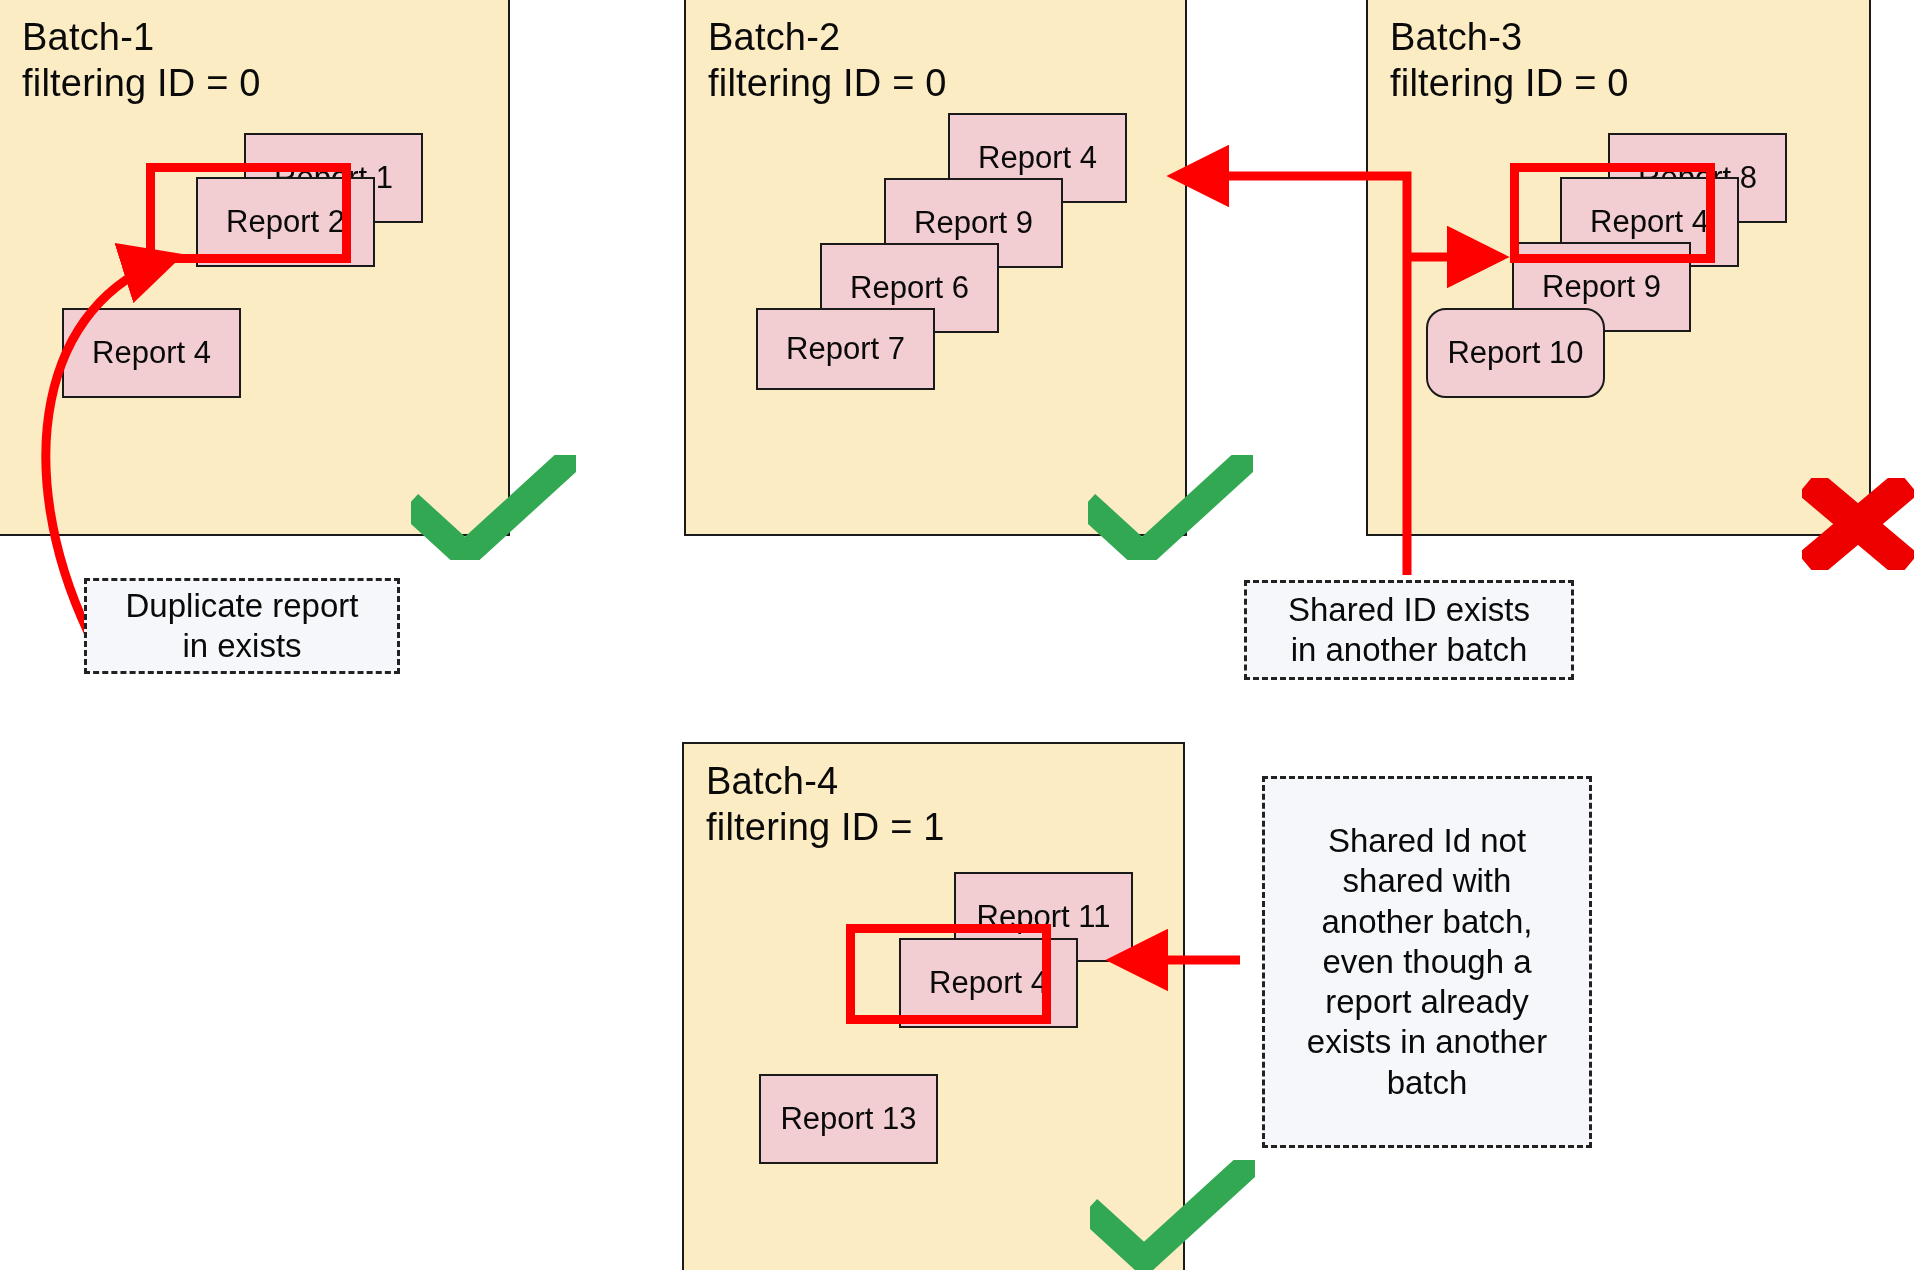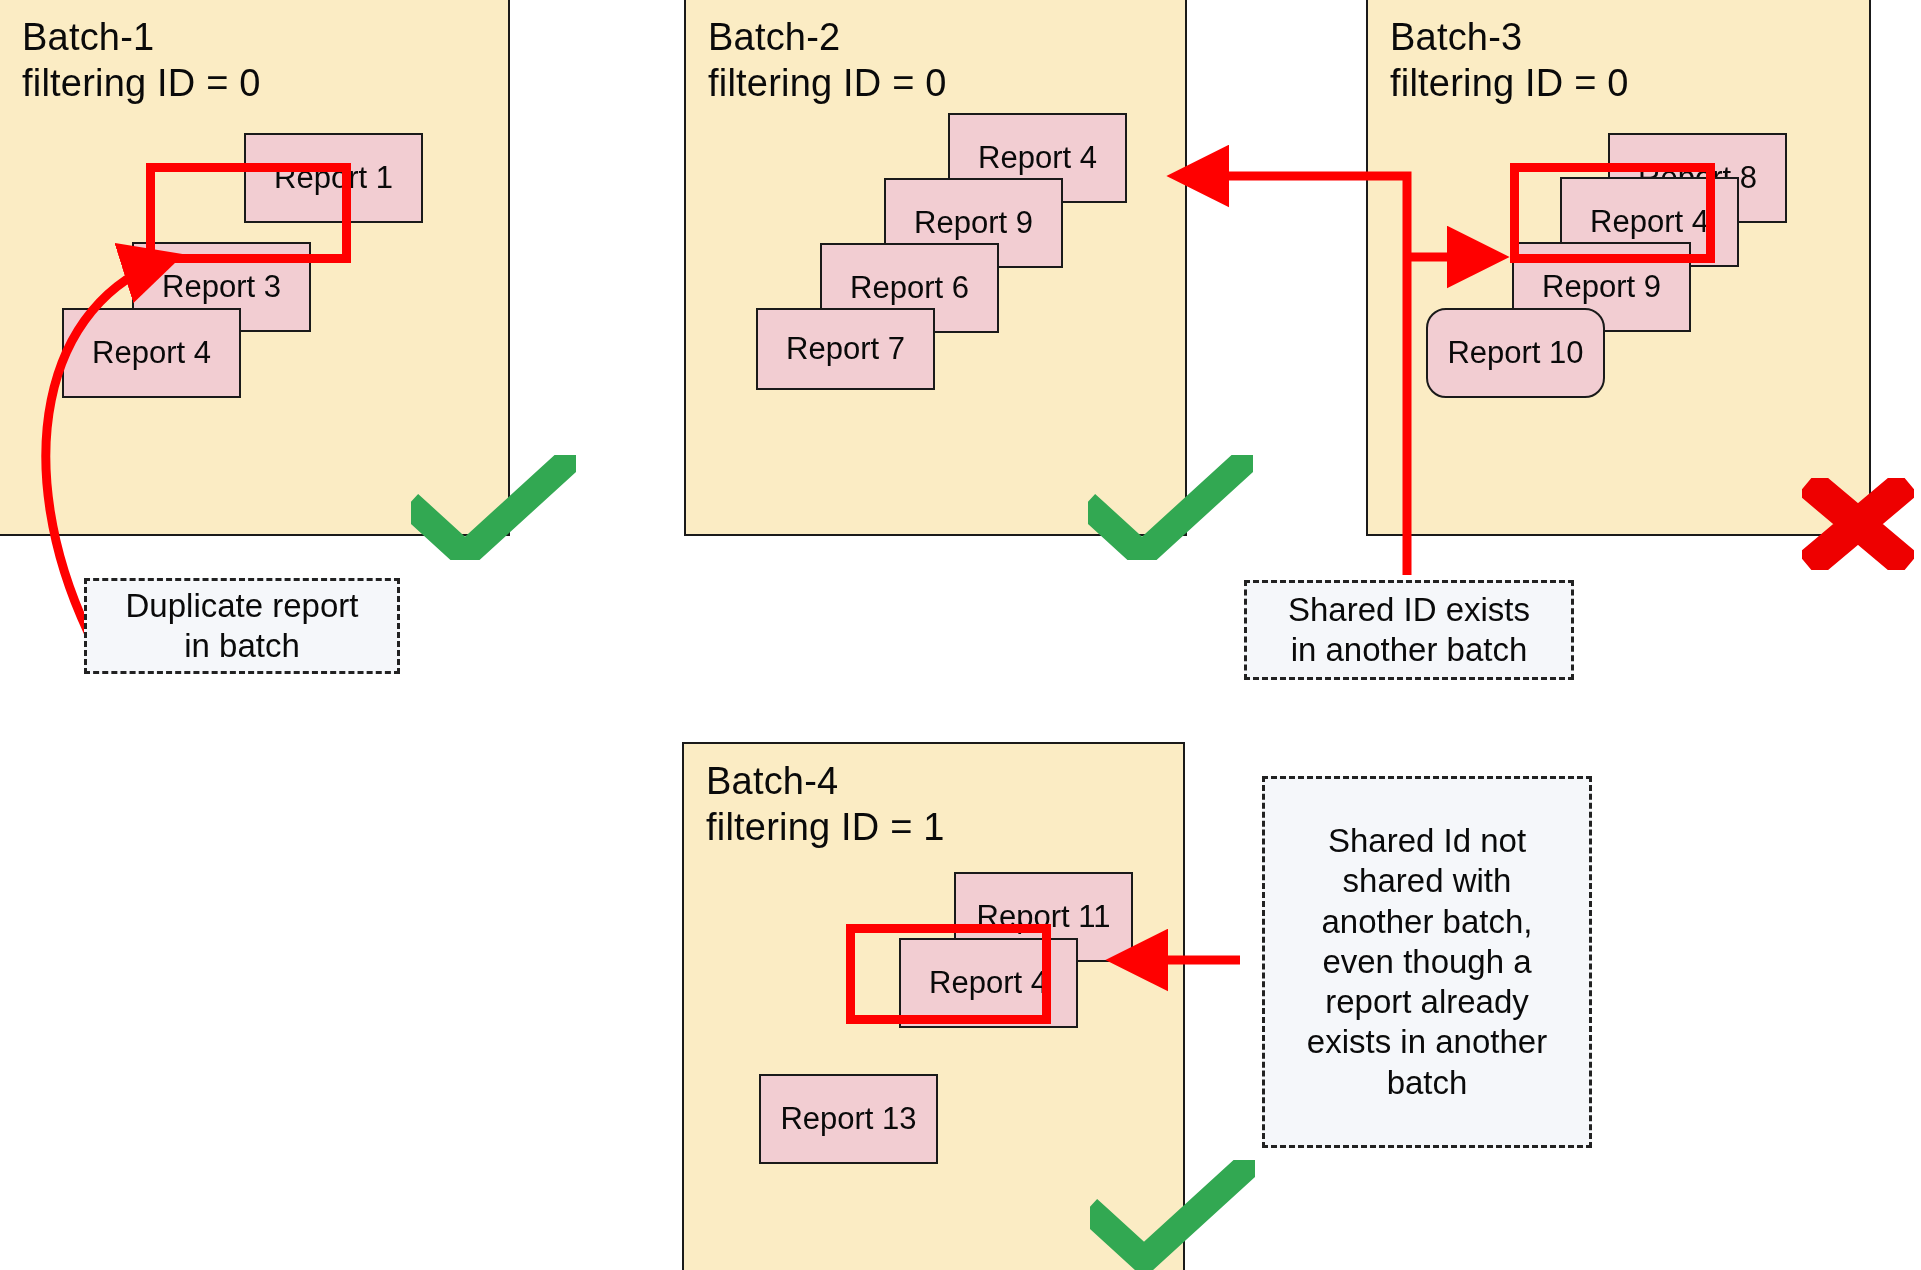--- a/index.html
+++ b/index.html
@@ -69,21 +69,21 @@
 </head>
 <body>
 
 <div id="stage">
 
   <div class="batch" id="b1" style="left:-2px;top:-2px;width:512px;height:538px;">
     <div class="batch-label">Batch-1
 filtering ID = 0</div>
 
     <div class="report" style="left:244px;top:133px;width:179px;height:90px;">Report 1</div>
-    <div class="report" style="left:132px;top:242px;width:179px;height:90px;">Report 3</div>
+    <div class="report" style="left:196px;top:177px;width:179px;height:90px;">Report 2</div>
     <div class="report" style="left:62px;top:308px;width:179px;height:90px;">Report 4</div>
 
     <div class="highlight" style="left:146px;top:163px;width:205px;height:100px;"></div>
   </div>
 
   <div class="batch" id="b2" style="left:684px;top:-2px;width:503px;height:538px;">
     <div class="batch-label">Batch-2
 filtering ID = 0</div>
 
     <div class="report" style="left:262px;top:113px;width:179px;height:90px;">Report 4</div>
@@ -140,21 +140,21 @@
 
   <svg class="cross-mark" style="left:1802px;top:478px;width:112px;height:92px;" viewBox="0 0 112 92">
     <path d="M6 4 L106 88 M106 4 L6 88" stroke="#ee0000" stroke-width="32" fill="none" stroke-linecap="butt"></path>
   </svg>
 
   <svg class="tick-mark" style="left:1090px;top:1160px;width:165px;height:110px;" viewBox="0 0 165 110">
     <path d="M8 58 L54 100 L157 6" stroke="#32a852" stroke-width="27" fill="none" stroke-linecap="square" stroke-linejoin="miter"></path>
   </svg>
 
   <div class="callout" style="left:84px;top:578px;width:316px;height:96px;">Duplicate report
-in batch</div>
+in exists</div>
 
   <div class="callout" style="left:1244px;top:580px;width:330px;height:100px;">Shared ID exists
 in another batch</div>
 
   <div class="callout" style="left:1262px;top:776px;width:330px;height:372px;">Shared Id not
 shared with
 another batch,
 even though a
 report already
 exists in another

